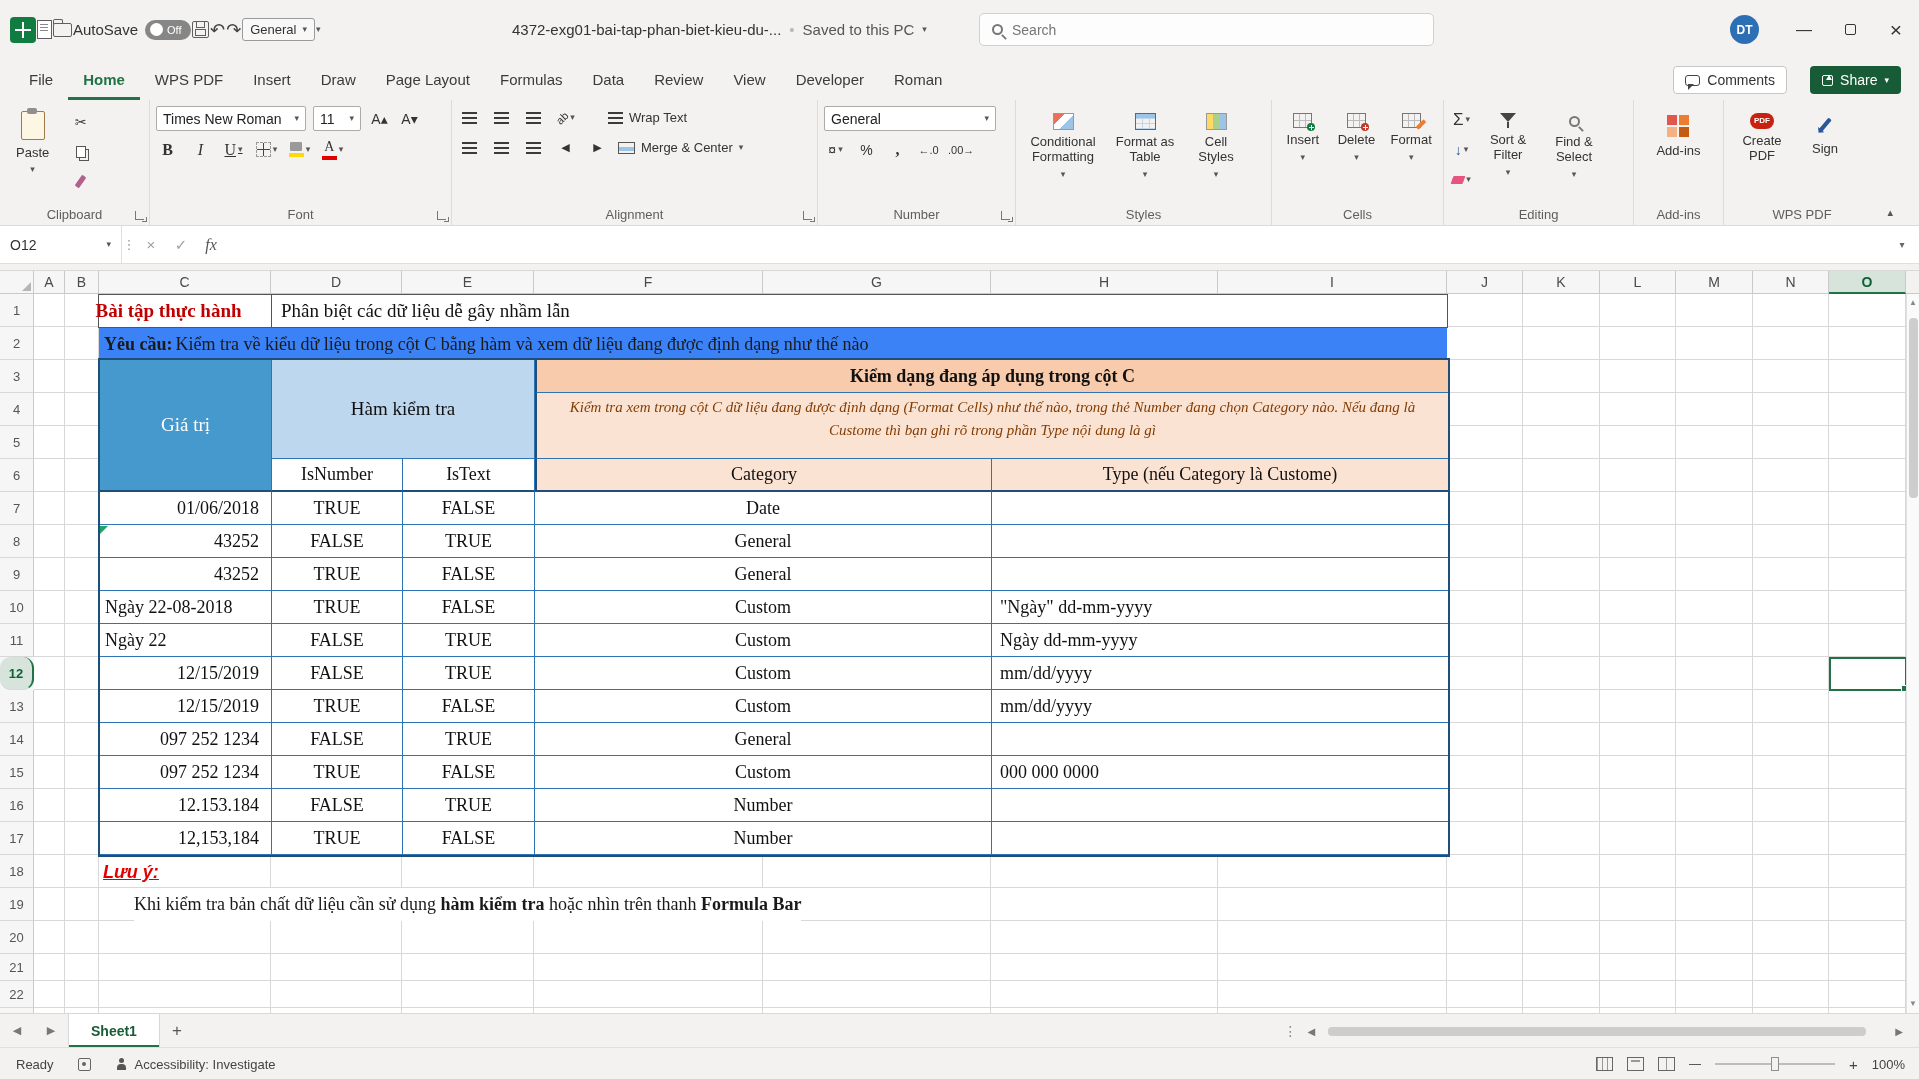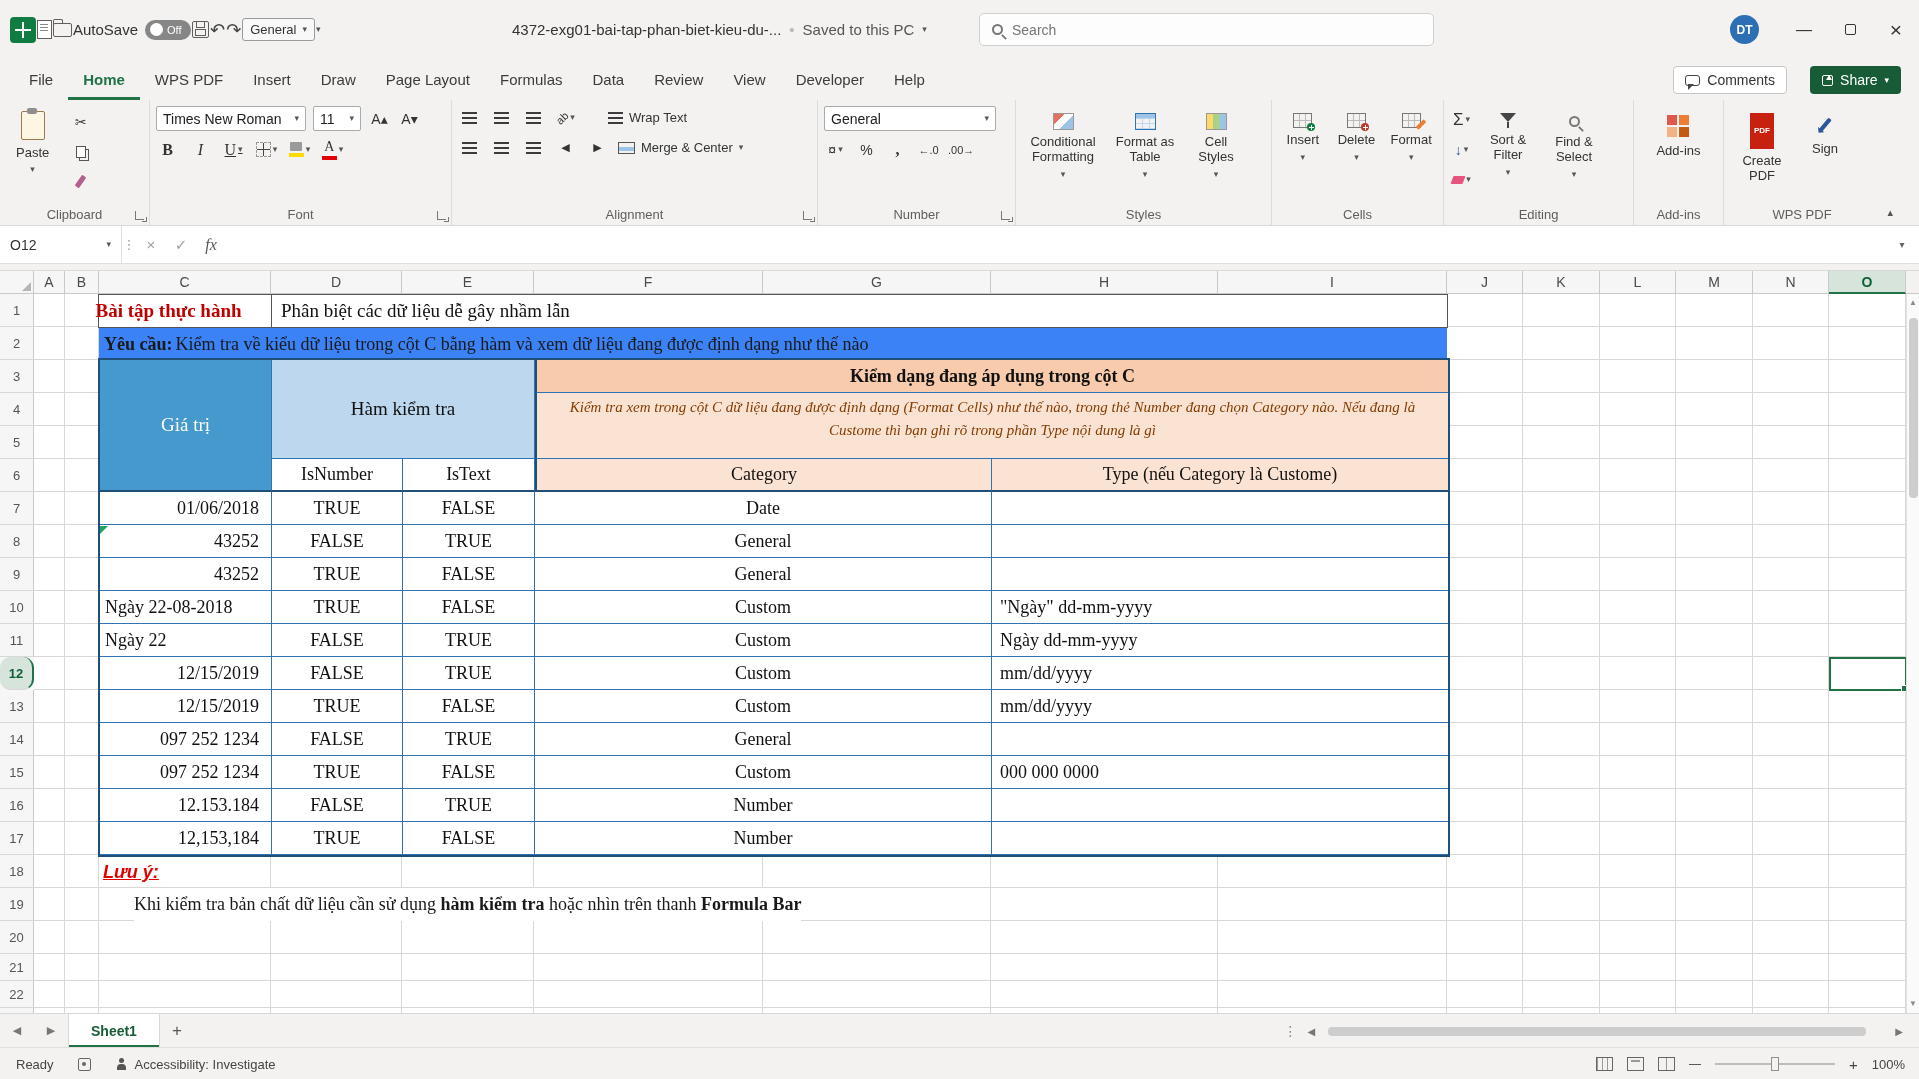--- a/index.html
+++ b/index.html
@@ -93,21 +93,21 @@
   .badge.plus{background:#107C41;background-image:linear-gradient(#fff,#fff),linear-gradient(#fff,#fff);background-size:5px 1px,1px 5px;background-position:center;background-repeat:no-repeat}
   .badge.del{background:#C0392B;background-image:linear-gradient(#fff,#fff),linear-gradient(#fff,#fff);background-size:5px 1px,1px 5px;background-position:center;background-repeat:no-repeat}
   .badge.fmt{background:#ED7D31;border-radius:1px;width:4px;height:11px;transform:rotate(45deg);right:-3px;bottom:-3px}
   .ic-funnelwrap{display:flex;flex-direction:column;align-items:center}
   .ic-funnel{width:0;height:0;border-left:8px solid transparent;border-right:8px solid transparent;border-top:9px solid #444}
   .ic-funnel2{width:2px;height:6px;background:#444}
   .sigma{font-size:17px;color:#333}
   .filldn{color:#2B579A;font-size:14px}
   .ic-eraser{width:12px;height:8px;background:#E75480;transform:skewX(-20deg);border-radius:1px}
   .ic-addins{width:10px;height:10px;background:#E2574C;box-shadow:12px 0 0 #ED7D31,0 12px 0 #F4B183,12px 12px 0 #C55A11;margin:2px 14px 14px 2px}
-  .ic-pdf{width:24px;height:36px;background:#C8210F;border-radius:0;color:#fff;font-size:8px;font-weight:bold;display:flex;align-items:center;justify-content:center}
+  .ic-pdf{width:24px;height:16px;background:#C8210F;border-radius:8px;color:#fff;font-size:8px;font-weight:bold;display:flex;align-items:center;justify-content:center}
   .ic-sign{width:4px;height:16px;background:#2B579A;transform:rotate(40deg);border-radius:1px;position:relative;margin:4px 8px}
   .ic-sign:after{content:"";position:absolute;bottom:-6px;left:-2px;border:4px solid transparent;border-top-color:#2B579A}
   .collapse{position:absolute;right:26px;bottom:6px;font-size:11px;color:#555}
 
   
   #formulabar{position:absolute;left:0;top:226px;width:1919px;height:38px;background:#fff;border-bottom:1px solid #E1DFDD;display:flex;align-items:stretch}
   .namebox{width:122px;display:flex;align-items:center;justify-content:space-between;padding:0 10px;border-right:1px solid #E1DFDD;font-size:14px;color:#333}
   .fb-dots{width:14px;display:flex;align-items:center;justify-content:center;color:#999;font-size:13px}
   .fb-btn{width:30px;display:flex;align-items:center;justify-content:center;color:#A0A0A0;font-size:15px}
   .fb-fx{font-family:"Liberation Serif",serif;font-style:italic;color:#555;font-size:16px}
@@ -245,21 +245,21 @@
       <div class="rtab active">Home</div>
       <div class="rtab">WPS PDF</div>
       <div class="rtab">Insert</div>
       <div class="rtab">Draw</div>
       <div class="rtab">Page Layout</div>
       <div class="rtab">Formulas</div>
       <div class="rtab">Data</div>
       <div class="rtab">Review</div>
       <div class="rtab">View</div>
       <div class="rtab">Developer</div>
-      <div class="rtab">Help</div>
+      <div class="rtab">Roman</div>
     </div>
   <div class="comments-btn">
     <span class="ic-comment"></span>
     <span>Comments</span>
   </div>
   <div class="share-btn">
     <span class="ic-share"></span>
     <span>Share</span>
     <span class="chev">▾</span>
   </div>

